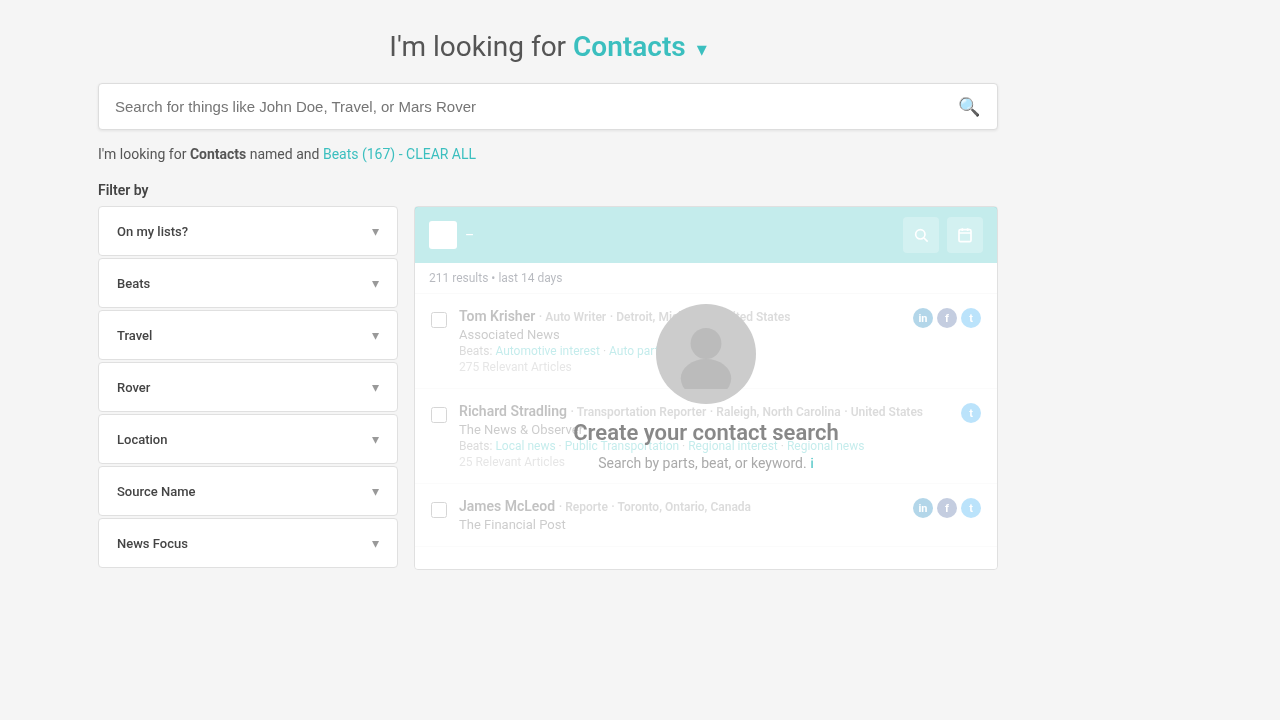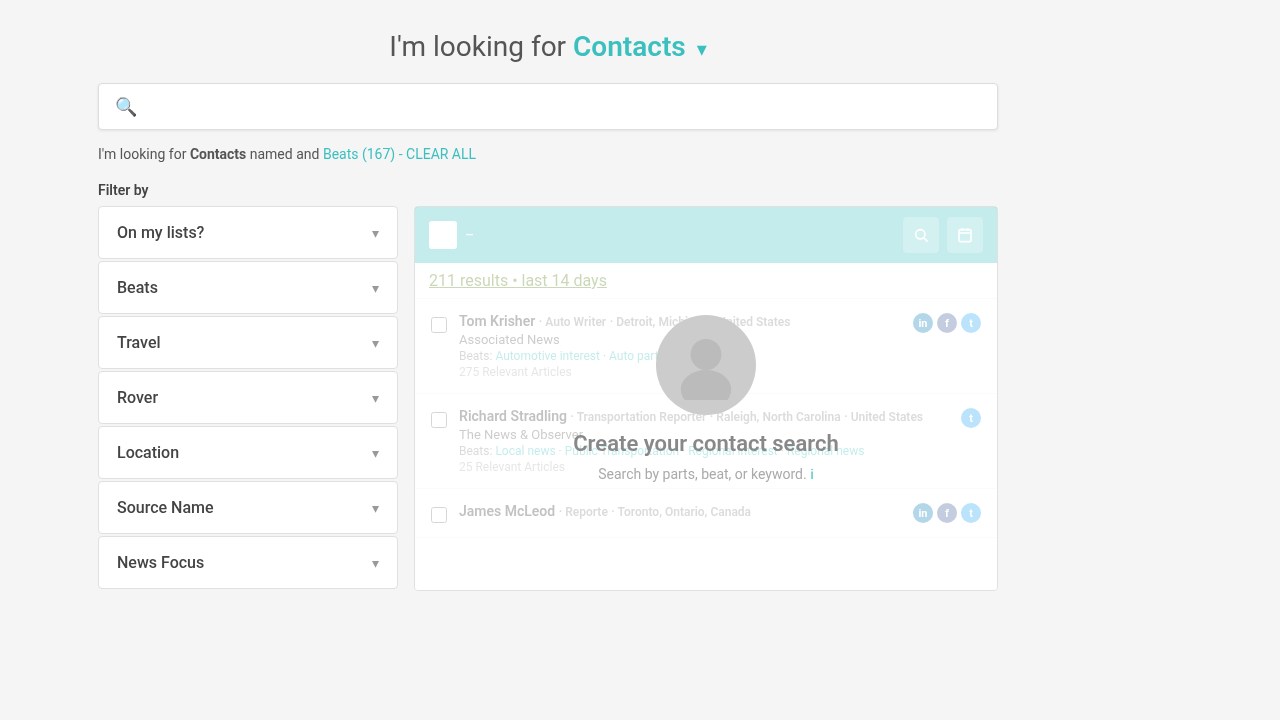--- a/index.html
+++ b/index.html
@@ -100,21 +100,21 @@
       border: 1px solid #e0e0e0;
       border-radius: 4px;
       margin-bottom: 2px;
       padding: 16px 18px;
       display: flex;
       justify-content: space-between;
       align-items: center;
       cursor: pointer;
     }
     .filter-label {
-      font-size: 16px;
+      font-size: 13px;
       color: #444;
       font-weight: 500;
     }
     .filter-arrow {
       color: #999;
       font-size: 14px;
     }
 
     
     .results-panel {
@@ -158,24 +158,23 @@
       display: flex;
       align-items: center;
       justify-content: center;
       cursor: pointer;
       color: white;
       font-size: 16px;
     }
 
     .results-meta {
       padding: 8px 14px;
-      font-size: 16px;
-      color: #4d7c0f;
+      font-size: 12px;
+      color: #0f172a;
       border-bottom: 1px solid #eee;
-      text-decoration: underline;
     }
 
     
     .contact-row {
       padding: 14px 16px;
       border-bottom: 1px solid #f0f0f0;
       display: flex;
       align-items: flex-start;
       gap: 12px;
     }
@@ -281,20 +280,21 @@
   <div class="header">
     <h1 class="header-title">
       <span>I'm looking for</span>
       <span class="highlight" style="cursor:pointer;">Contacts</span>
       <span class="dropdown-arrow">▾</span>
     </h1>
   </div>
 
   <div style="display:flex; justify-content:center;">
     <div class="search-bar-container">
+      <input class="search-input" type="text" placeholder="Search for things like John Doe, Travel, or Mars Rover" style="">
       <span class="search-icon-btn">🔍</span>
     </div>
   </div>
 
   <div style="display:flex; justify-content:center;">
     <div class="filter-description">
       <span>I'm looking for</span>
       <span class="bold">Contacts</span>
       <span> </span>
       <span>named and</span>
@@ -435,20 +435,21 @@
       <div class="contact-row">
         <input type="checkbox" class="contact-checkbox" style="">
         <div class="contact-info">
           <div class="contact-name-line">
             <span class="contact-name-link" style="cursor:pointer;">James McLeod</span>
             <span class="contact-meta-text"> · </span>
             <span class="contact-meta-text">Reporte</span>
             <span class="contact-meta-text"> · </span>
             <span class="contact-meta-text">Toronto, Ontario, Canada</span>
           </div>
+          <div class="contact-source" style="cursor:pointer;">The Financial Post</div>
         </div>
         <div class="contact-row-right">
           <div style="display:flex; gap:4px;">
             <div class="social-icon social-li">in</div>
             <div class="social-icon social-fb">f</div>
             <div class="social-icon social-tw">t</div>
           </div>
         </div>
       </div>
 

